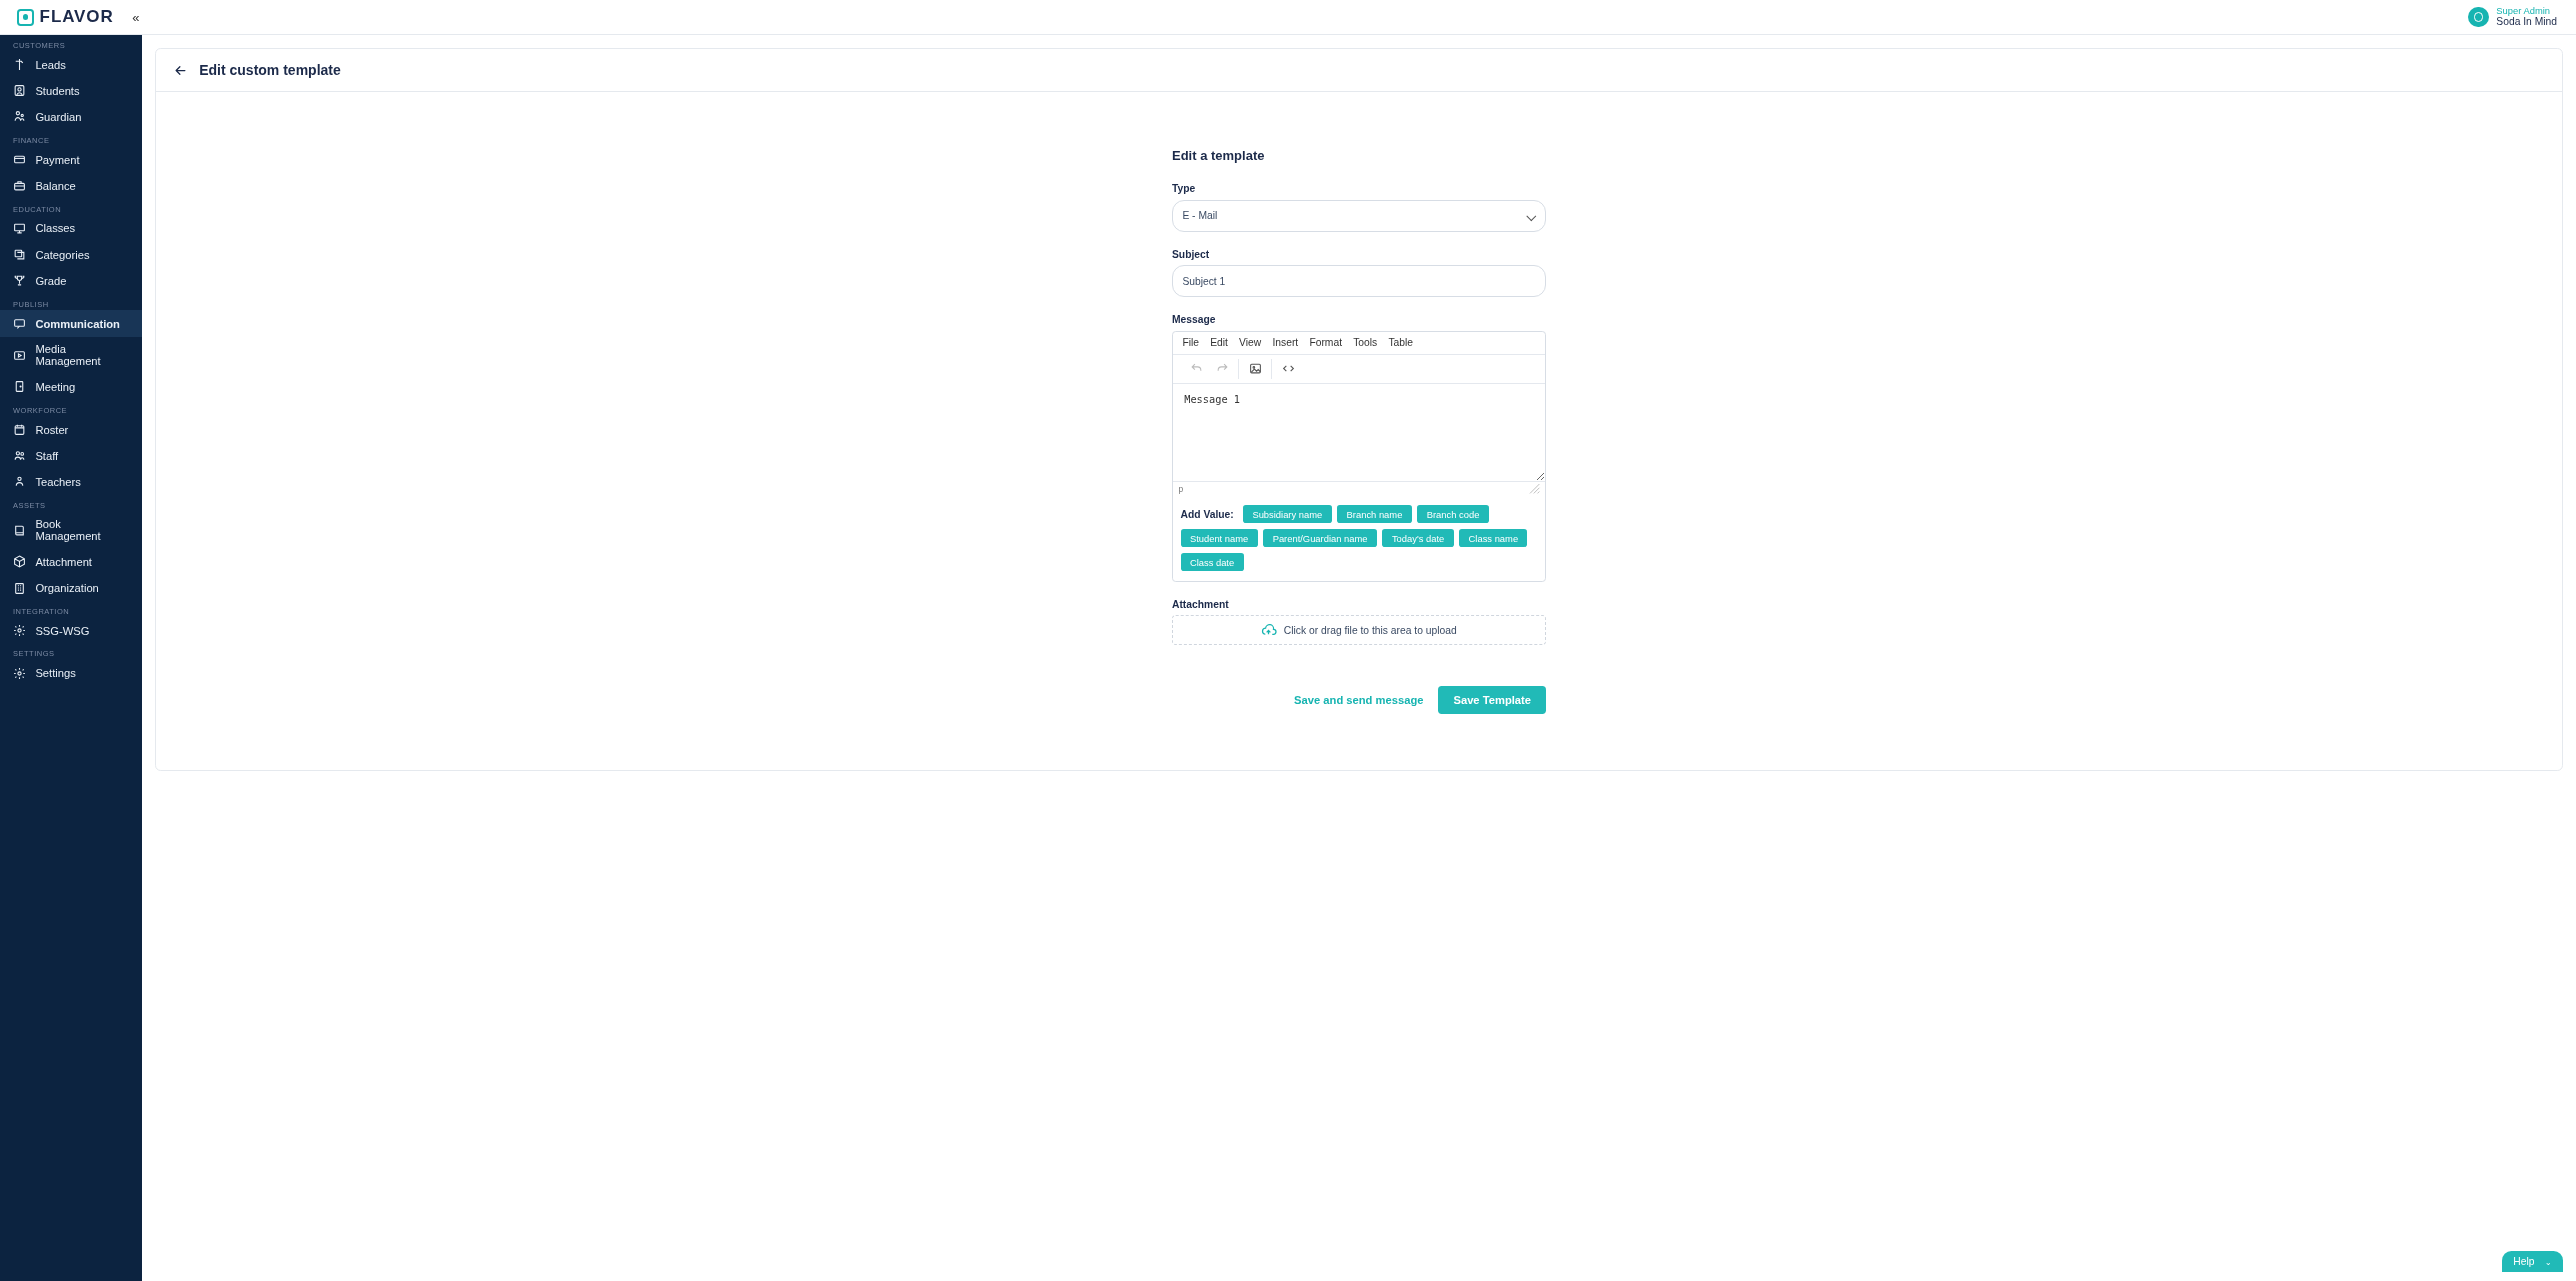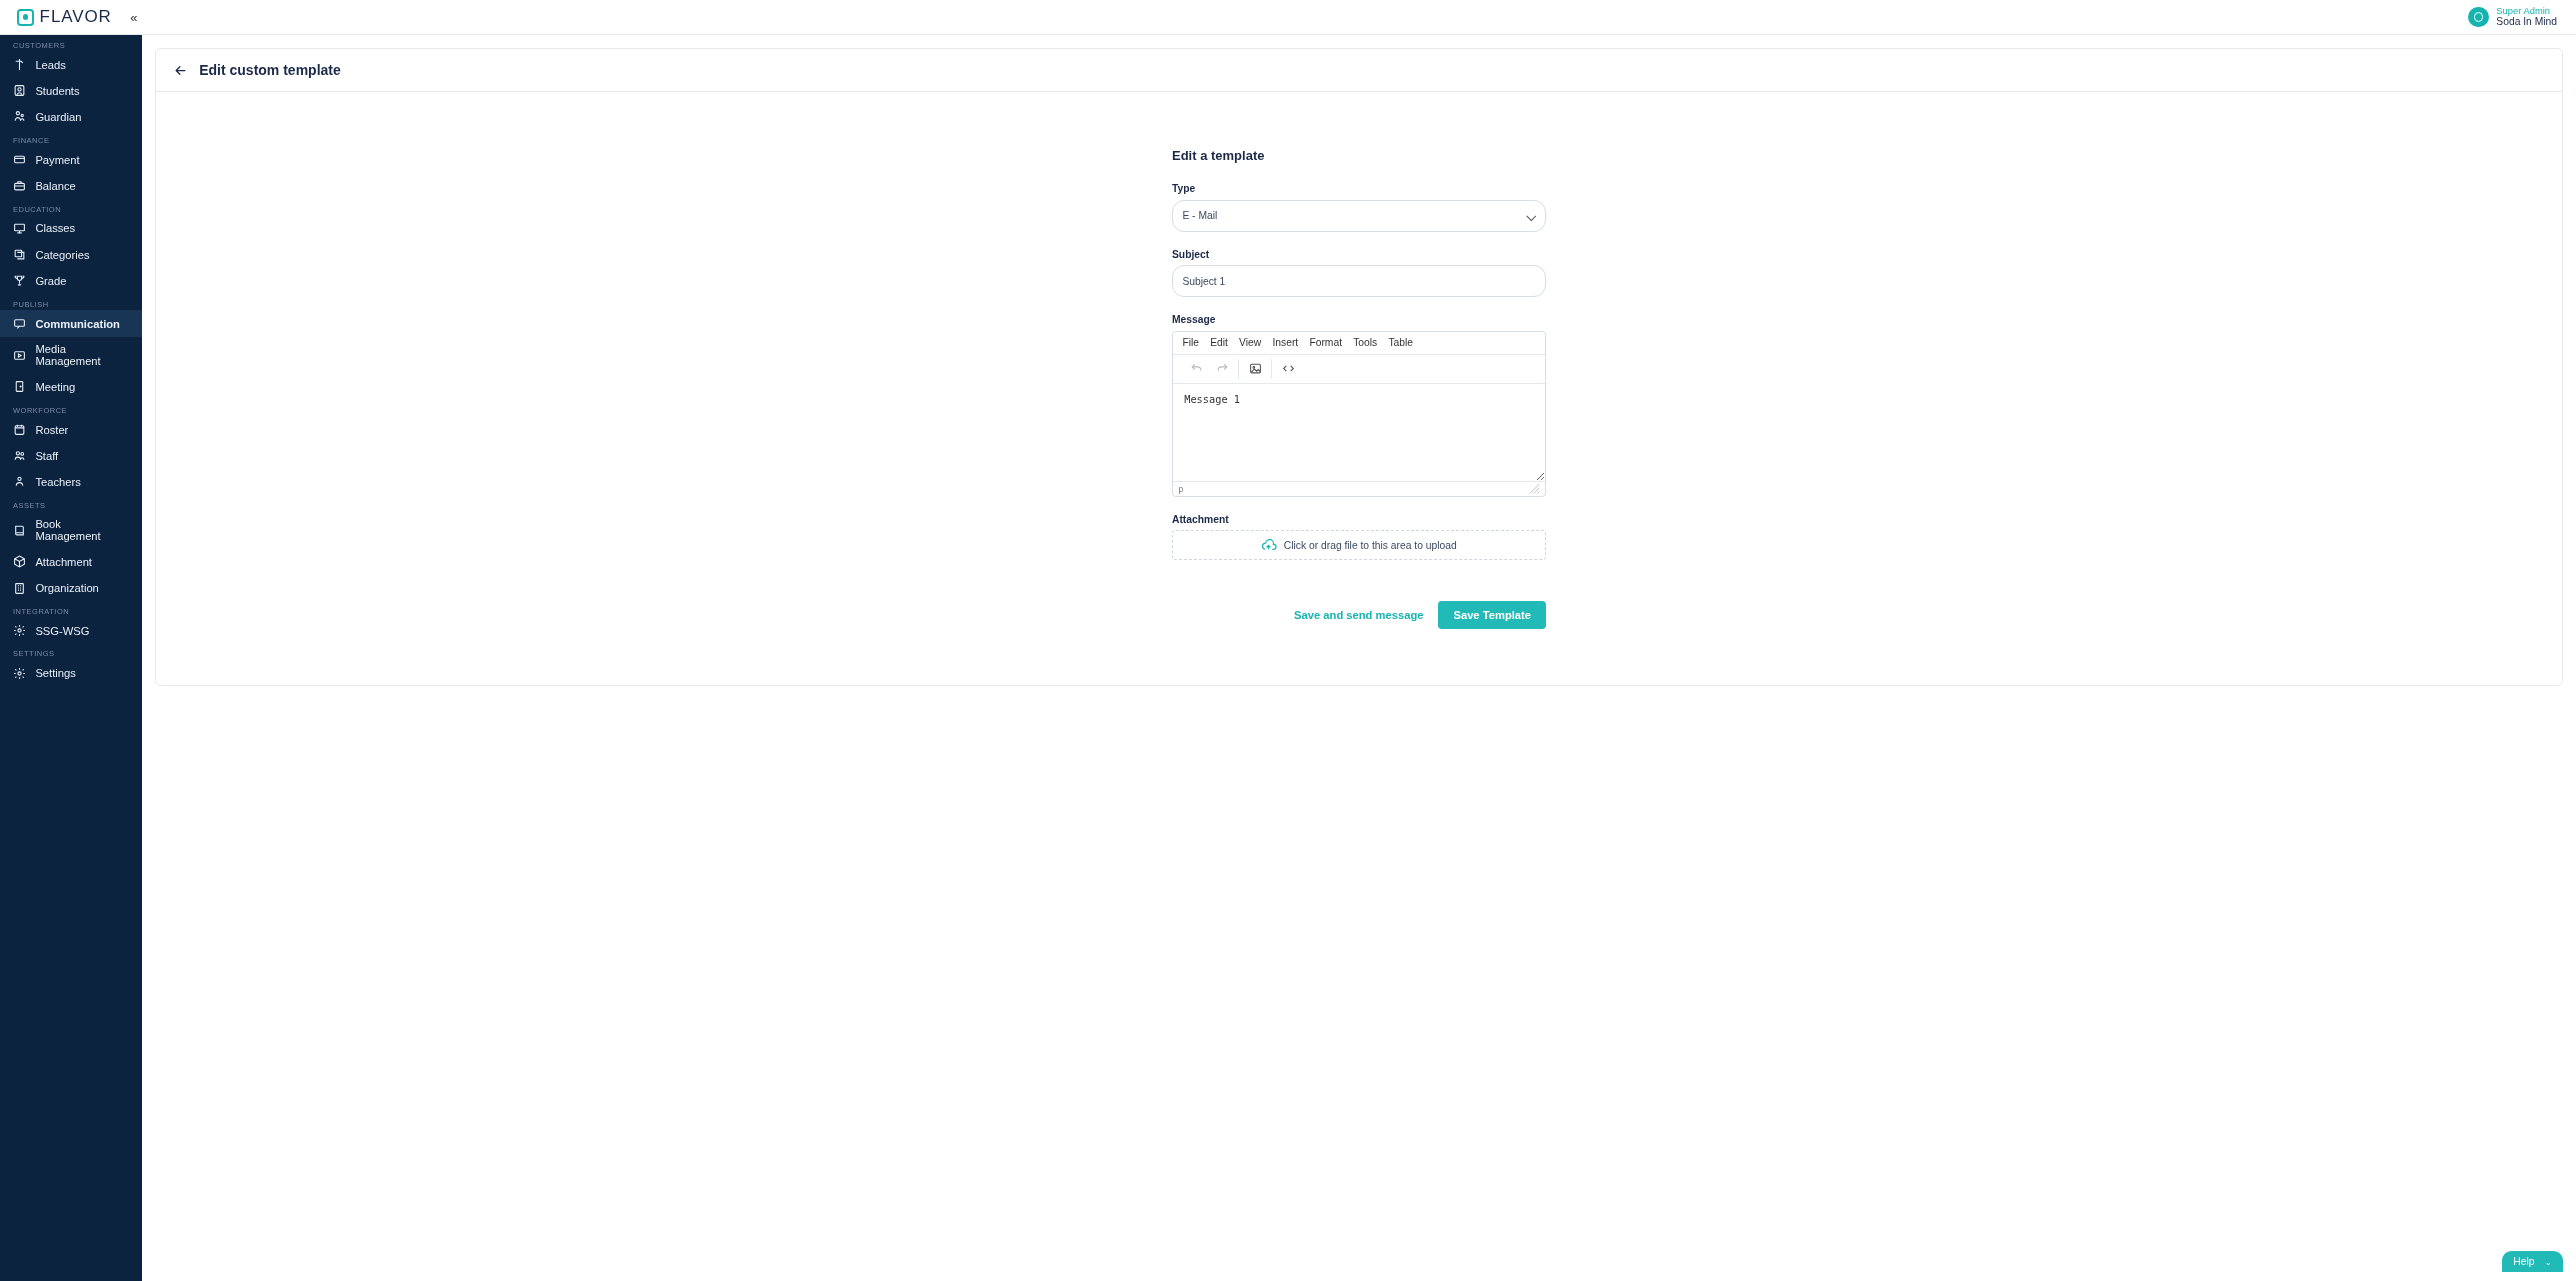--- a/index.html
+++ b/index.html
@@ -2,21 +2,21 @@
 <html style="font-size:15px"><head>
 <meta charset="utf-8">
 <style>
 *{box-sizing:border-box;margin:0;padding:0;font-family:"Segoe UI",Arial,sans-serif;}
 body{background:#fff;color:#0c2340;font-size:12px;display:flex;height:100vh;overflow:hidden;}
 
 .topbar{position:fixed;top:0;left:0;right:0;height:35px;display:flex;align-items:center;justify-content:space-between;background:#fff;border-bottom:0.9px solid #e5e9ee;z-index:100;}
 .logo-wrap{display:flex;align-items:center;gap:5.6px;padding-left:17px;}
 .logo-mark{width:17px;height:17px;border:2.8px solid #16b4b1;border-radius:3.7px;display:flex;align-items:center;justify-content:center;}
 .logo-mark::after{content:"";width:5.6px;height:5.6px;border-radius:50%;background:#16b4b1;}
-.logo-text{font-weight:400;font-size:17px;letter-spacing:0.9px;color:#1c2a4a;}
+.logo-text{font-weight:700;font-size:17px;letter-spacing:0.9px;color:#1c2a4a;}
 .collapse-btn{margin-left:13px;font-size:13px;color:#333;}
 .user-box{display:flex;align-items:center;gap:7.5px;padding-right:19px;}
 .avatar{width:20.6px;height:20.6px;border-radius:50%;background:#16b4b1;display:flex;align-items:center;justify-content:center;}
 .avatar::after{content:"";width:7.5px;height:7.5px;border:1.9px solid #fff;border-radius:50%;}
 .user-text{line-height:1.15;}
 .user-role{color:#16b4b1;font-size:9.4px;font-weight:500;}
 .user-name{color:#1c2a4a;font-size:10.3px;}
 
 .sidebar{position:fixed;top:35px;bottom:0;left:0;width:142px;background:#0c2340;color:#eaf0f7;overflow-y:auto;font-size:11.2px;}
 .sb-group-title{padding:5.6px 13px 1.9px;font-size:7.5px;letter-spacing:0.5px;text-transform:uppercase;color:#7b8aa3;}
@@ -339,20 +339,31 @@
             </div>
             <div class="editor-area" contenteditable="true" style="">Message 1</div>
             <div class="editor-footer">
               <span>p</span>
               <span class="resize-handle">
                 <svg viewBox="0 0 10 10" width="9.4" height="9.4">
                     <path d="M0 10L10 0M4 10l6-6M8 10l2-2" stroke="#bbb" stroke-width="1"></path>
                   </svg>
               </span>
             </div>
+            <div class="add-value-row" id="chips-row">
+              <span class="av-label">Add Value:</span>
+            <span class="chip">Subsidiary name</span>
+                <span class="chip">Branch name</span>
+                <span class="chip">Branch code</span>
+                <span class="chip">Student name</span>
+                <span class="chip">Parent/Guardian name</span>
+                <span class="chip">Today's date</span>
+                <span class="chip">Class name</span>
+                <span class="chip">Class date</span>
+              </div>
           </div>
         </div>
 
         <div class="field-wrap">
           <label class="field-label">Attachment</label>
           <div class="upload">
             <svg viewBox="0 0 24 24">
                 <path d="M7 18a5 5 0 01.4-9.98A6 6 0 0120 10a4 4 0 010 8h-2"></path>
                 <path d="M12 12v6M9 15l3-3 3 3"></path>
               </svg>

